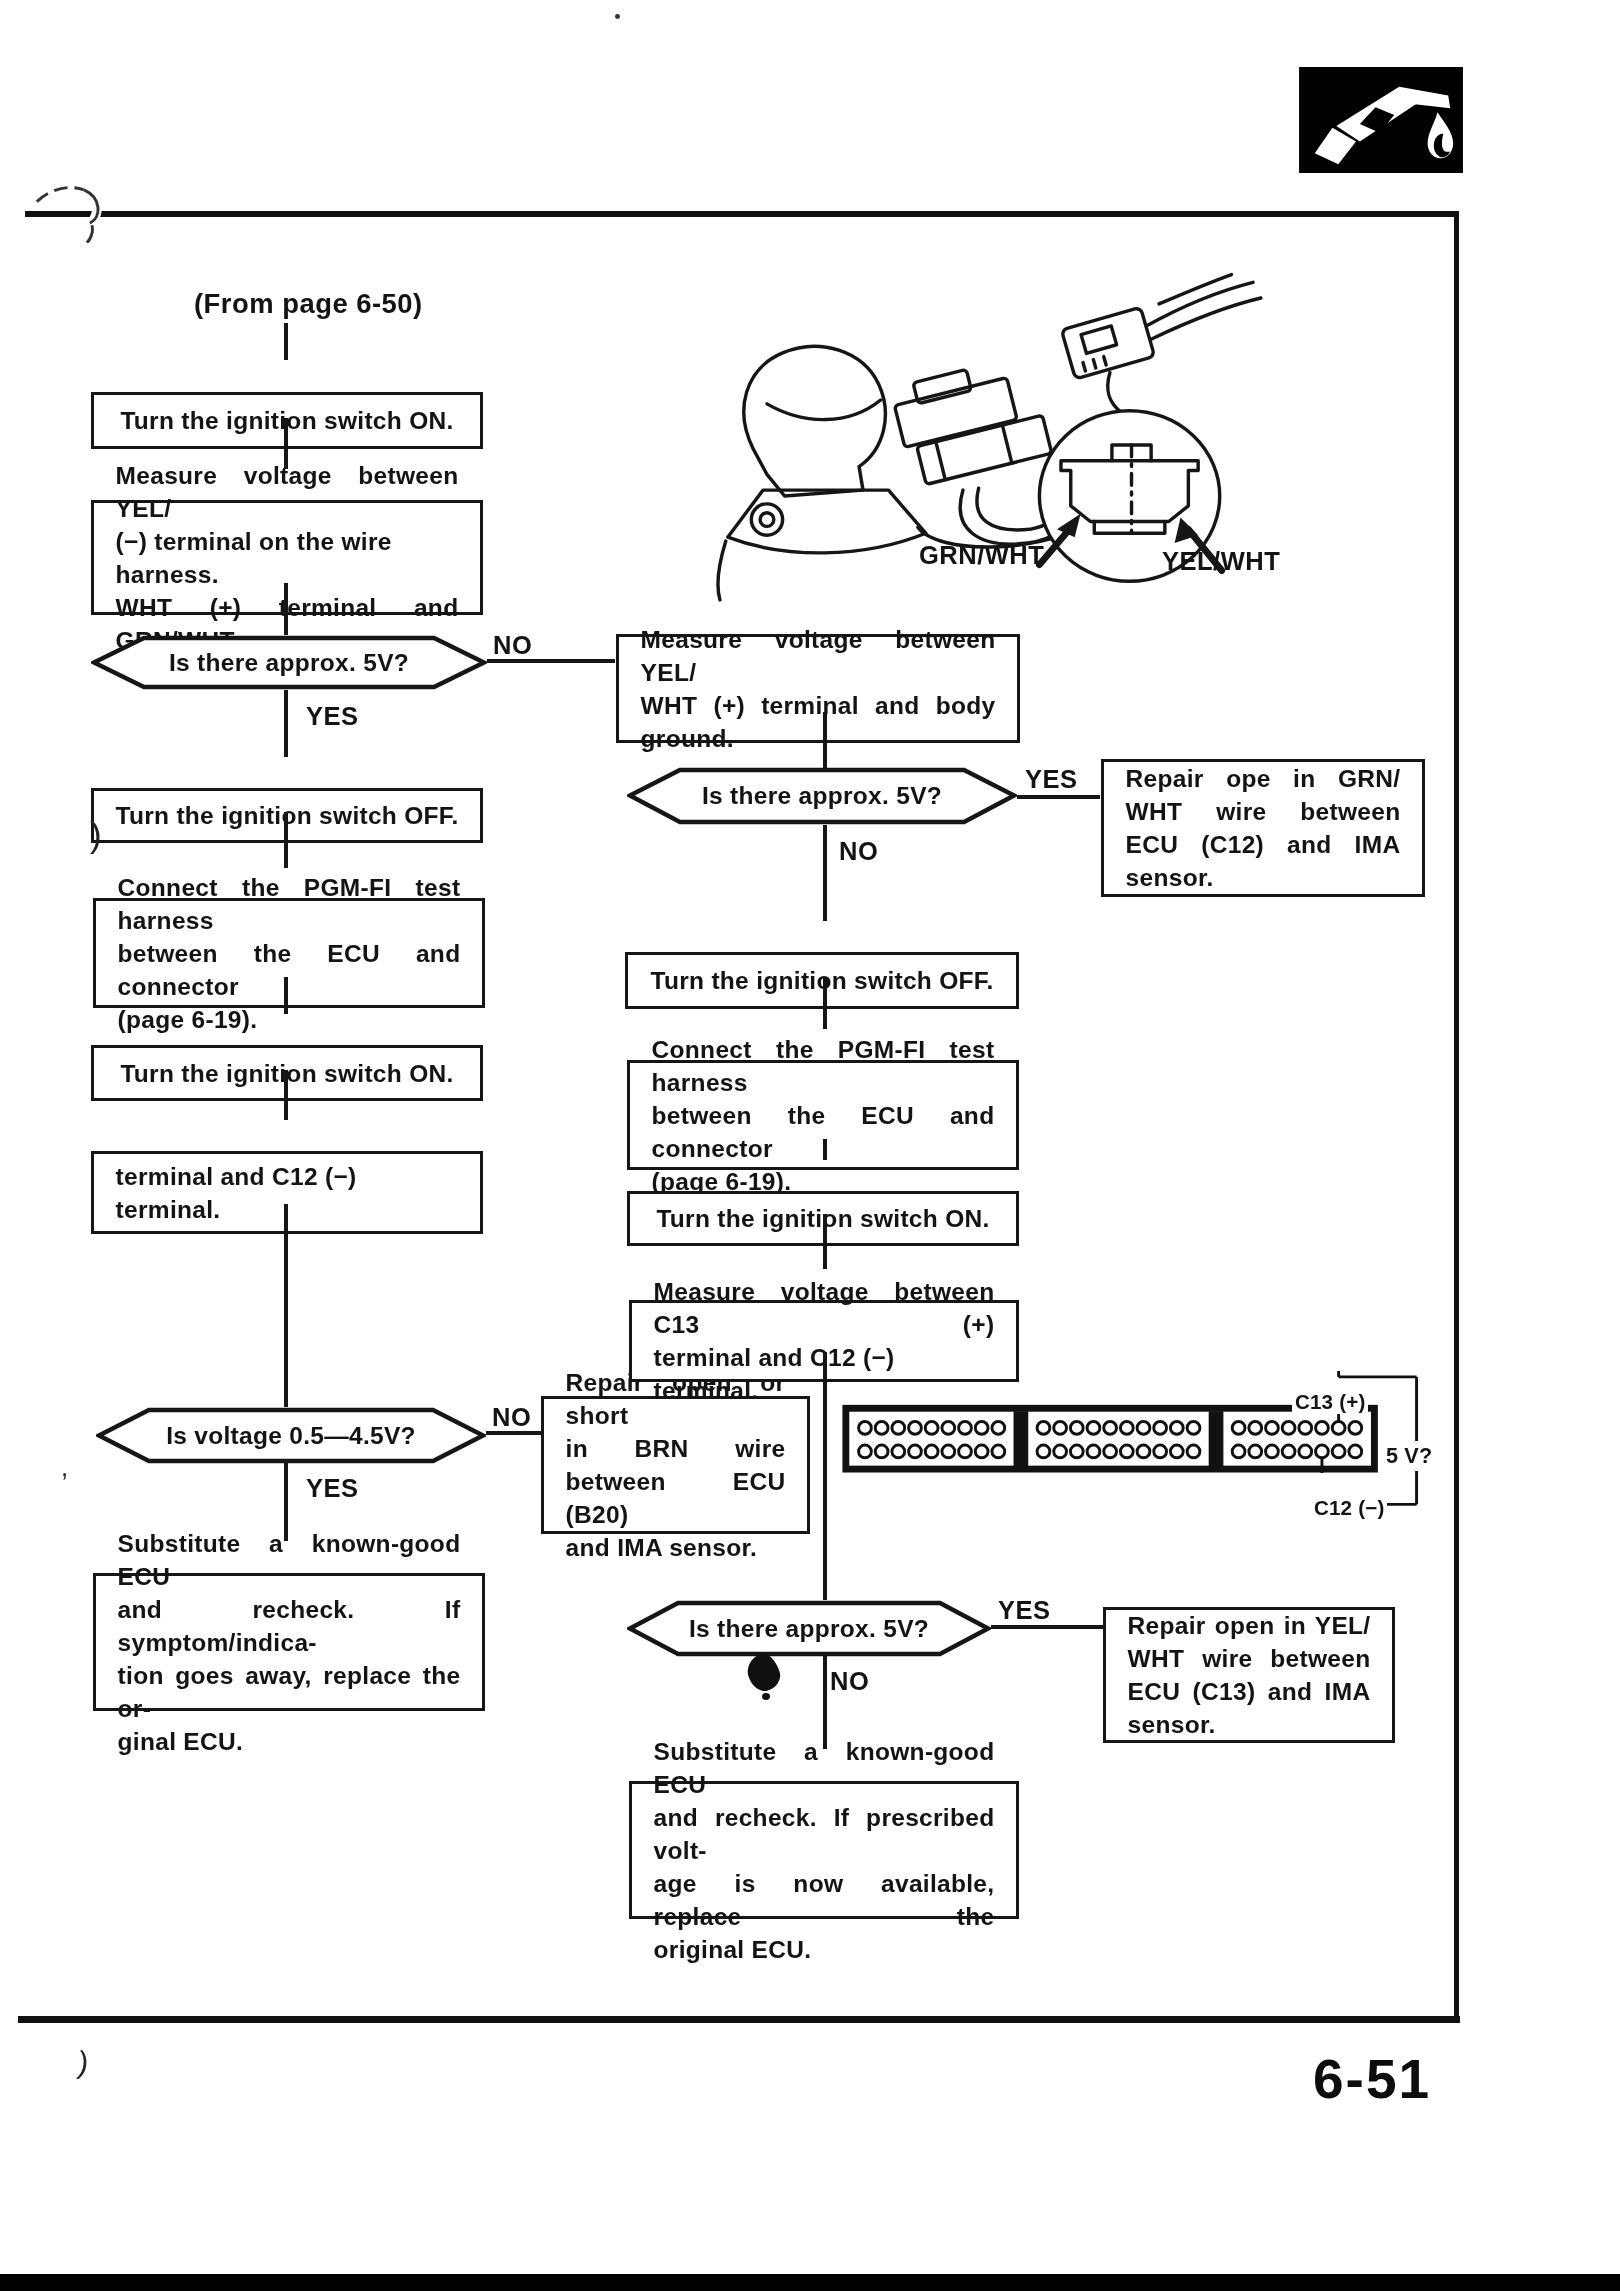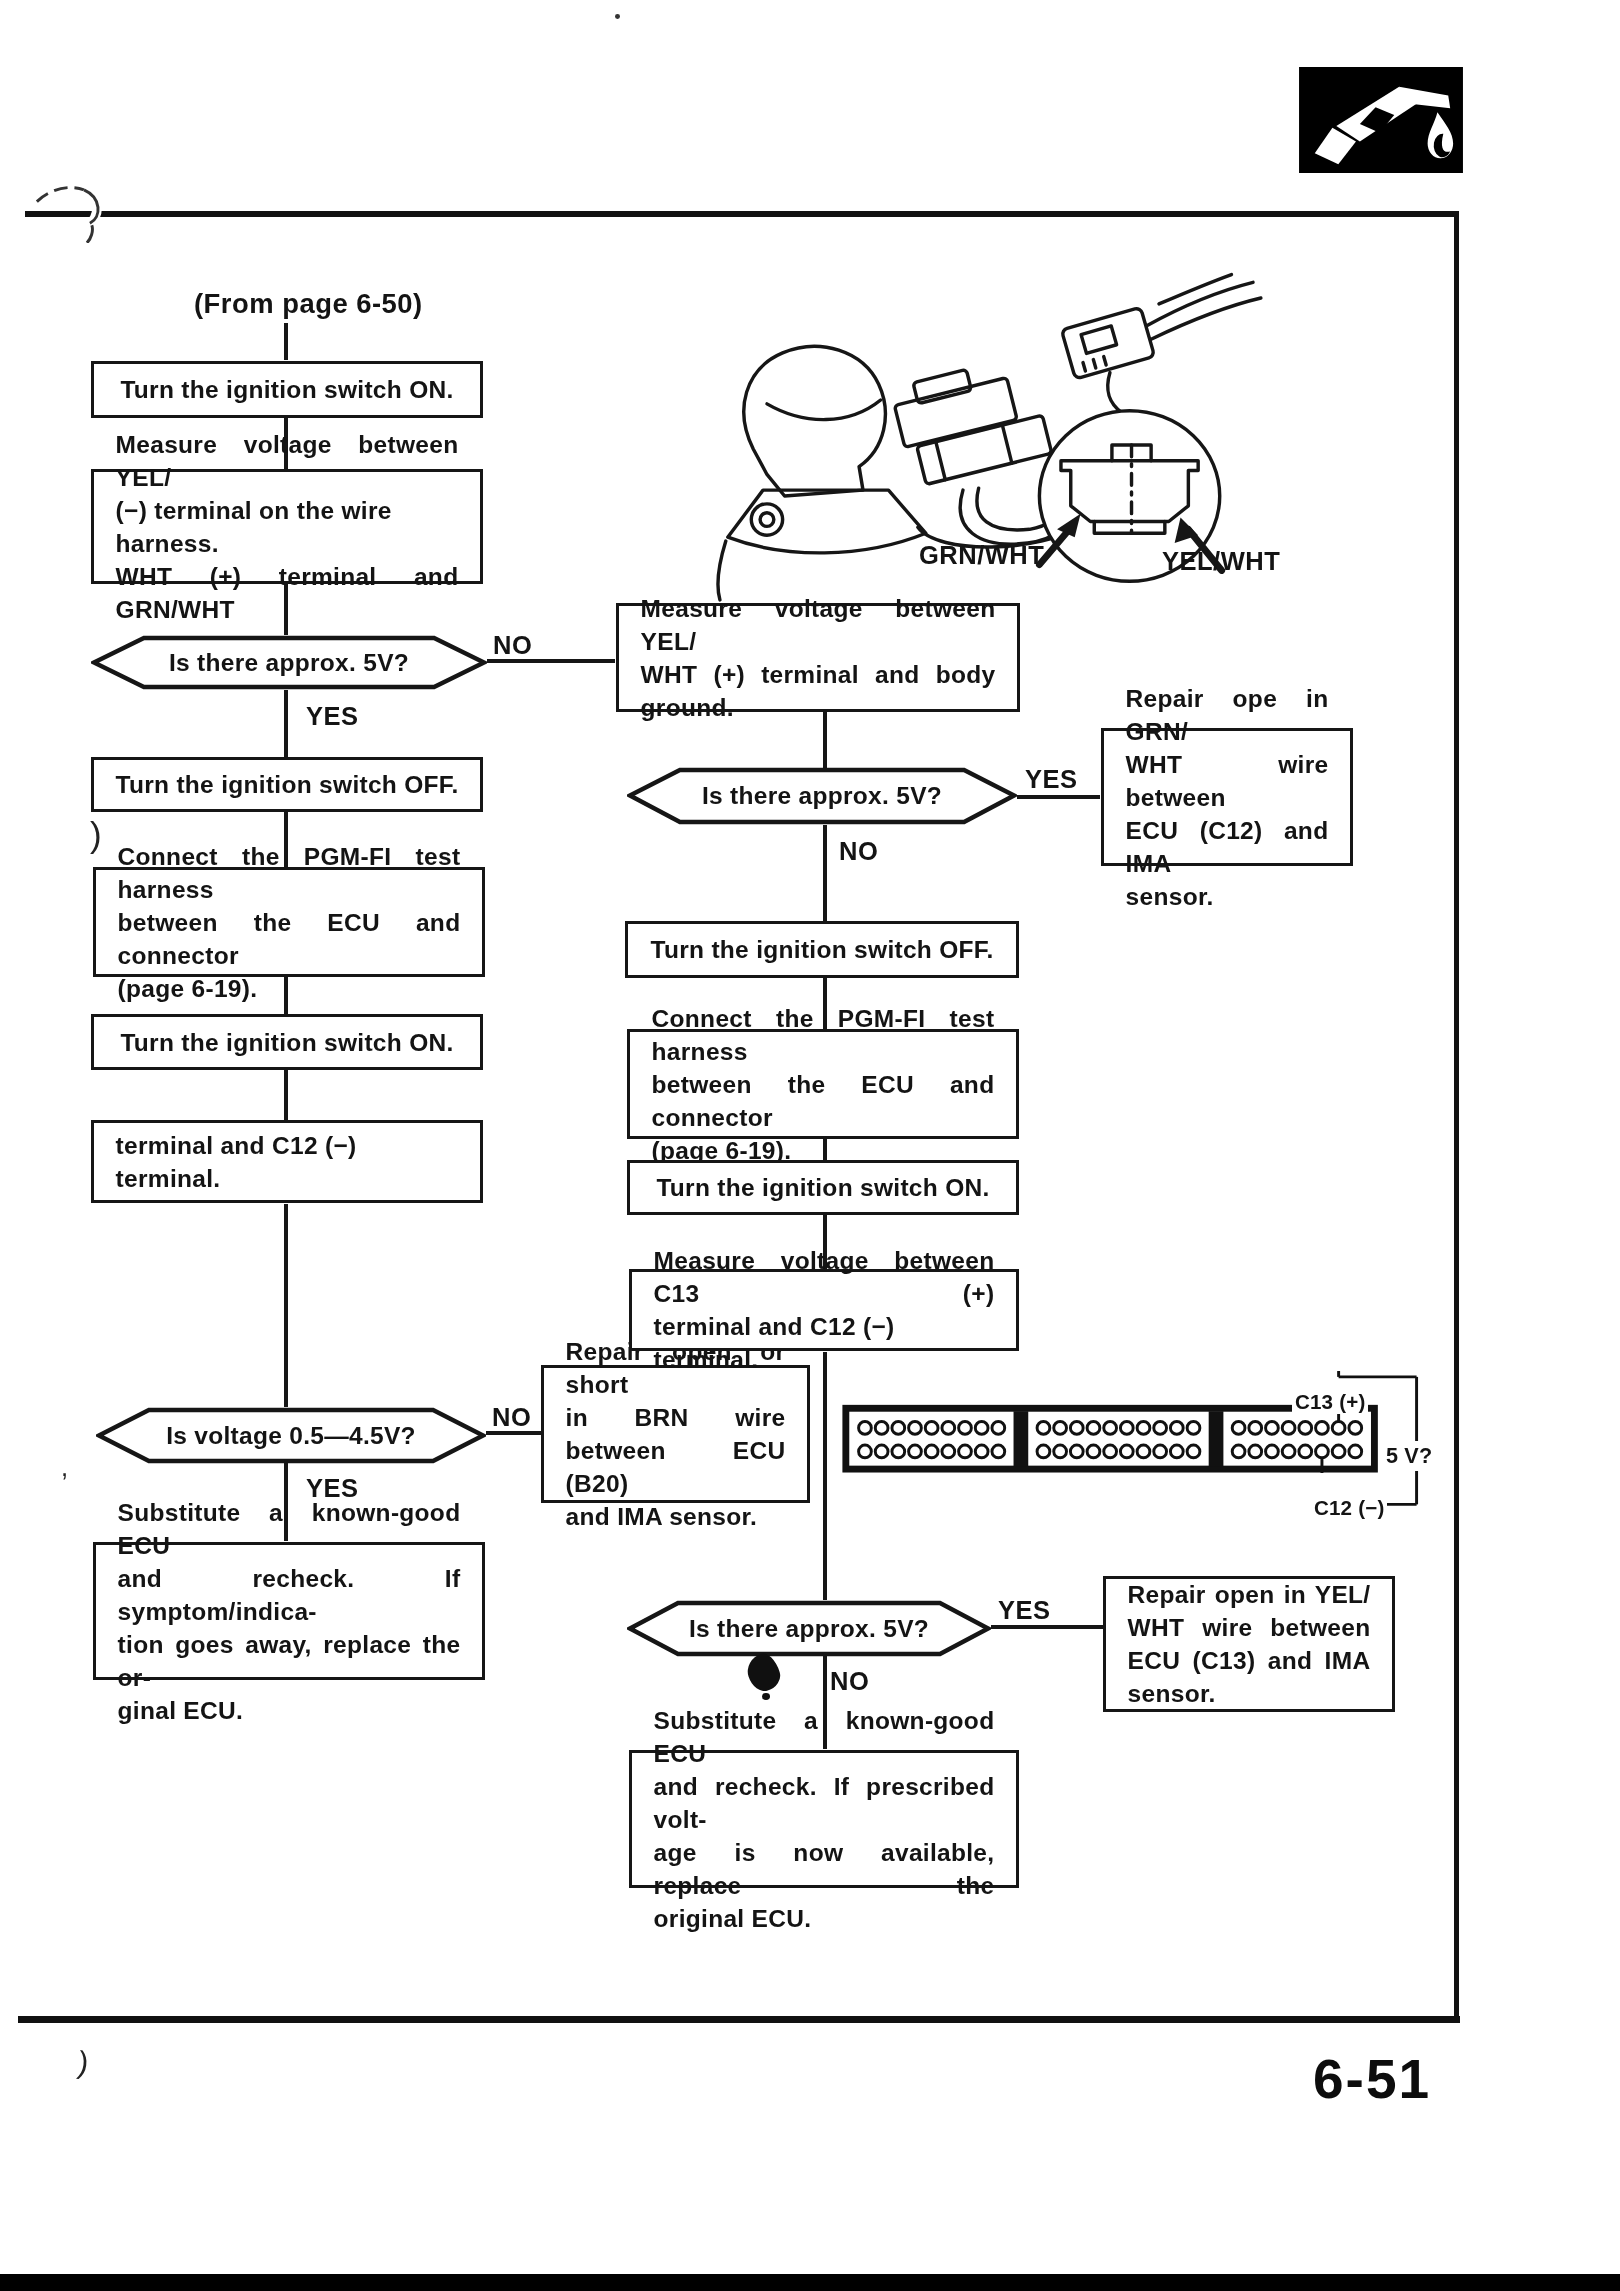--- a/index.html
+++ b/index.html
@@ -5,21 +5,21 @@
   html,body{margin:0;padding:0;}
   body{
     width:1620px;height:2292px;position:relative;background:#fff;
     font-family:"Liberation Sans", sans-serif;color:#141414;overflow:hidden;
   }
   .abs{position:absolute;}
   
   .box{
     position:absolute;background:#fff;border:3.9px solid #161616;box-sizing:border-box;
     display:flex;flex-direction:column;justify-content:center;
-    padding:7.8px 21.6px;font-size:24.5px;font-weight:700;line-height:33px;letter-spacing:0.3px;
+    padding:7.8px 21.6px;font-size:24.5px;font-weight:700;line-height:33px;letter-spacing:0.3px;margin-top:31px;
   }
   .box.center{align-items:center;text-align:center;white-space:nowrap;}
   .bline{display:block;width:100%;}
   .jl{text-align:justify;text-align-last:justify;}
   
   .hline,.vline{position:absolute;background:#161616;}
   .hline{height:3.9px;}
   .vline{width:3.9px;}
   
   .dec{position:absolute;}
@@ -209,21 +209,21 @@
   <svg width="390" height="58" viewBox="0 0 398 59">
       <polygon points="3,29 54,3 344,3 395,29 344,56 54,56" fill="#fff" stroke="#161616" stroke-width="4.5"></polygon>
     </svg>
   <div class="dtext">Is there approx. 5V?</div>
 </div>
 <div class="lbl" style="left:1025px;top:765px;">YES</div>
 <div class="hline" style="left:1017px;top:795px;width:83px;"></div>
 <div class="lbl" style="left:839px;top:837px;">NO</div>
 <div class="vline" style="left:823px;top:825px;height:96px;"></div>
 
-<div class="box" style="left:1101px;top:728px;width:252px;height:138px;">
+<div class="box" style="left:1101px;top:728px;width:324px;height:138px;">
     <div class="bline jl">Repair ope in GRN/</div>
     <div class="bline jl">WHT wire between</div>
     <div class="bline jl">ECU (C12) and IMA</div>
     <div class="bline">sensor.</div>
   </div>
 
 <div class="box center" style="left:625px;top:921px;width:394px;height:57px;">
   <span>Turn the ignition switch OFF.</span>
 </div>
 <div class="vline" style="left:823px;top:978px;height:51px;"></div>

